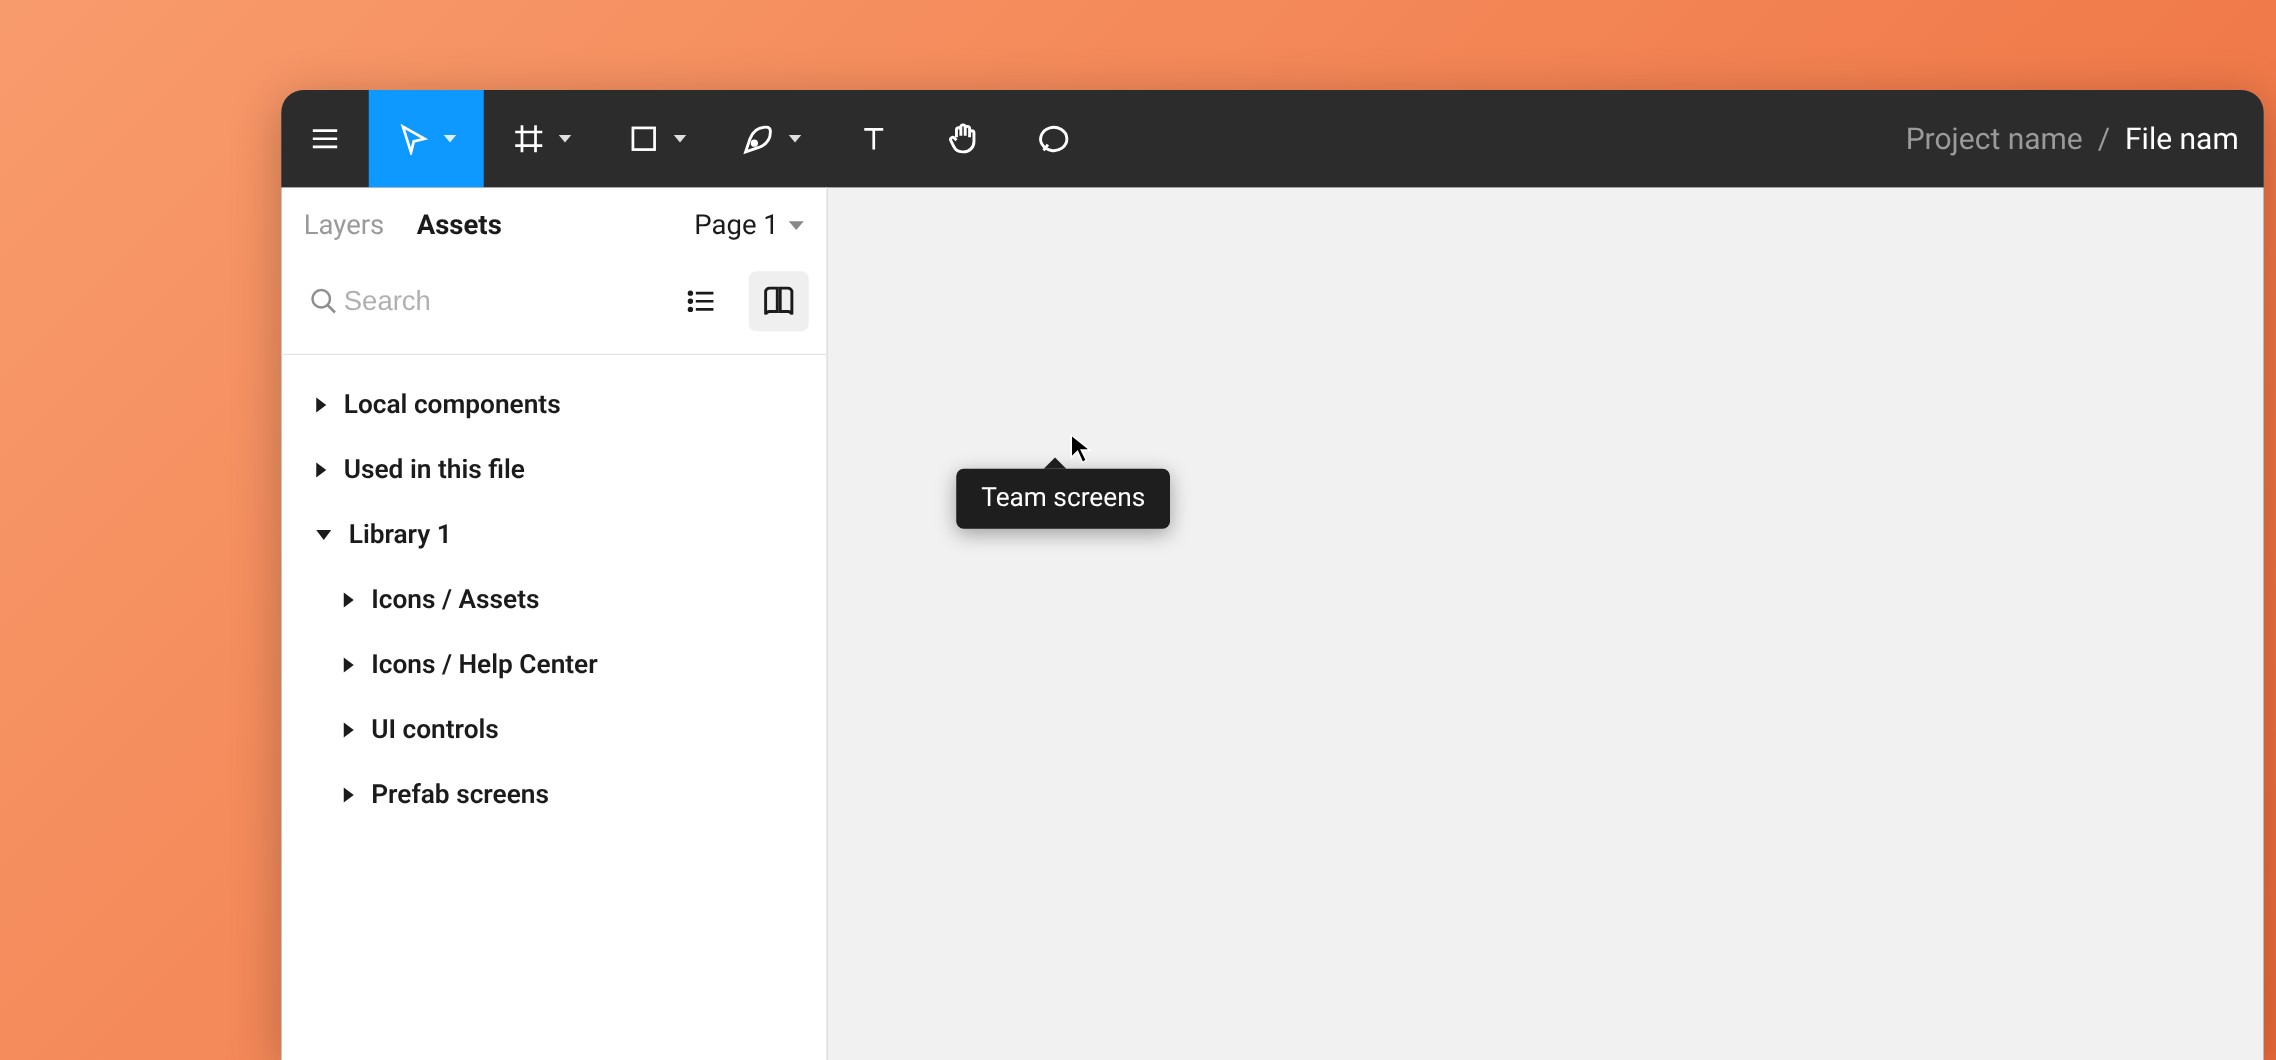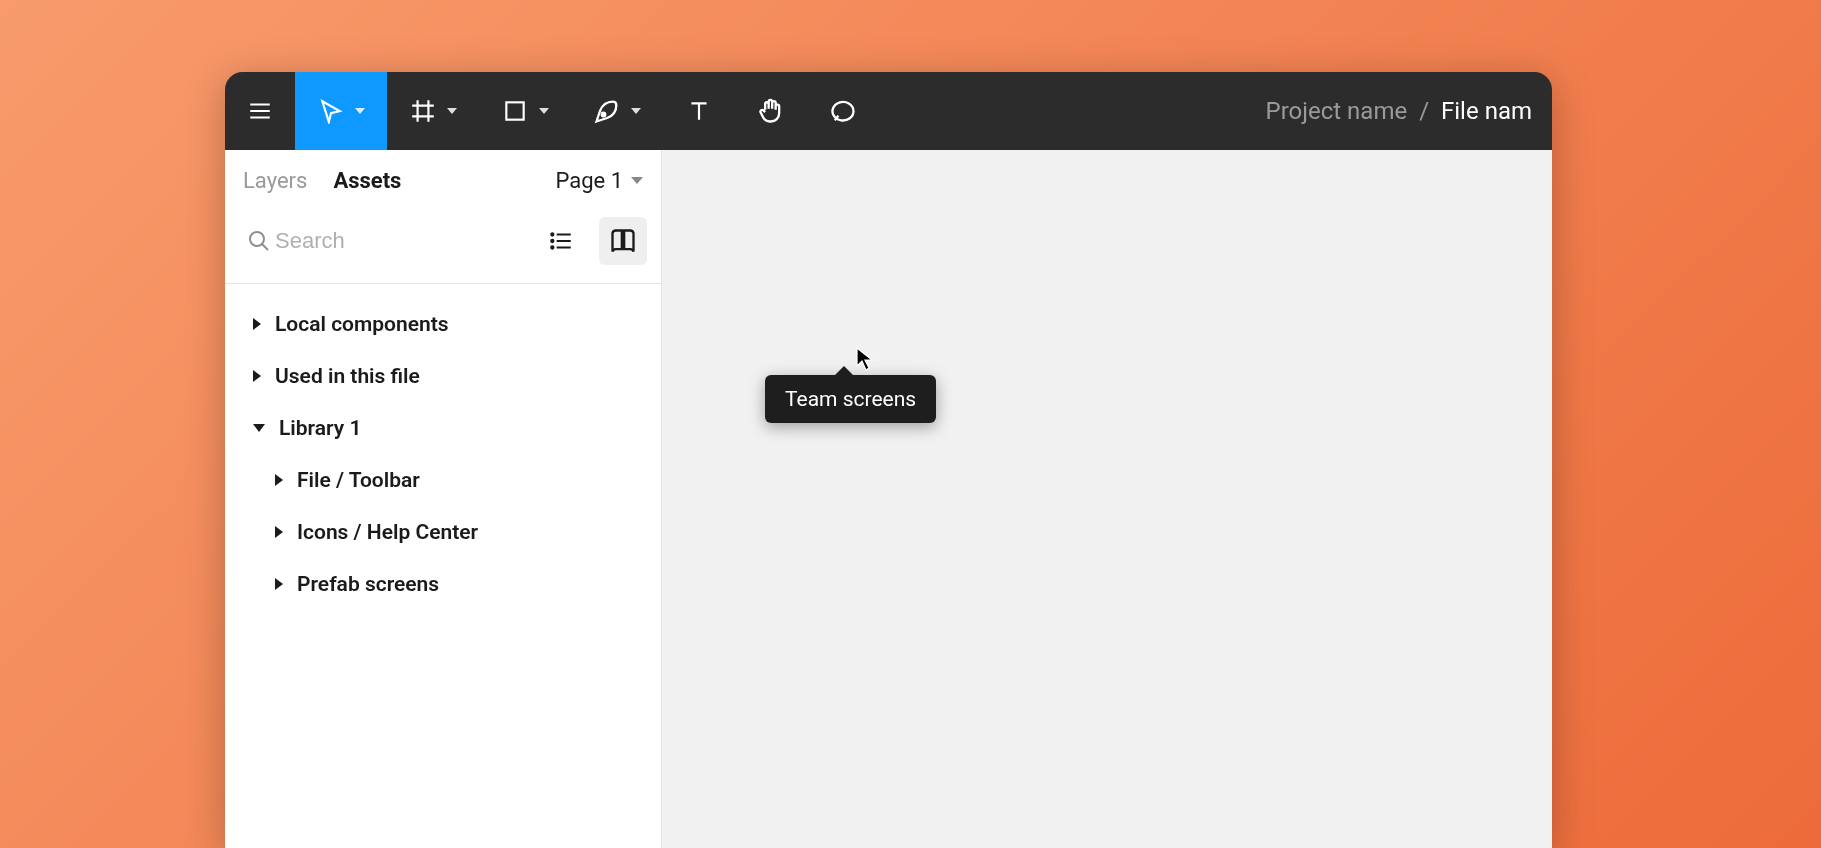--- a/index.html
+++ b/index.html
@@ -8,21 +8,21 @@
     background: linear-gradient(135deg, #f89b6c 0%, #ed6b3a 100%);
     width: 1821px;
     height: 848px;
     overflow: hidden;
     position: relative;
   }
   .app-window {
     position: absolute;
     left: 225px;
     top: 72px;
-    width: 1327px;
+    width: 1586px;
     height: 776px;
     background: #737373;
     border-radius: 18px 18px 0 0;
     overflow: hidden;
     box-shadow: 0 8px 40px rgba(0,0,0,0.25);
   }
   .toolbar {
     height: 78px;
     background: #2c2c2c;
     display: flex;
@@ -288,25 +288,29 @@
           <div class="tree-item">
             <span class="disclosure"></span>
             <span>Used in this file</span>
           </div>
           <div class="tree-item">
             <span class="disclosure open"></span>
             <span>Library 1</span>
           </div>
           <div class="tree-item child">
             <span class="disclosure"></span>
-            <span>File / Toolbar</span>
+            <span>Icons / Assets</span>
           </div>
           <div class="tree-item child">
             <span class="disclosure"></span>
             <span>Icons / Help Center</span>
+          </div>
+          <div class="tree-item child">
+            <span class="disclosure"></span>
+            <span>UI controls</span>
           </div>
           <div class="tree-item child">
             <span class="disclosure"></span>
             <span>Prefab screens</span>
           </div>
         </div>
     </div>
     <div class="canvas"></div>
   </div>
 

